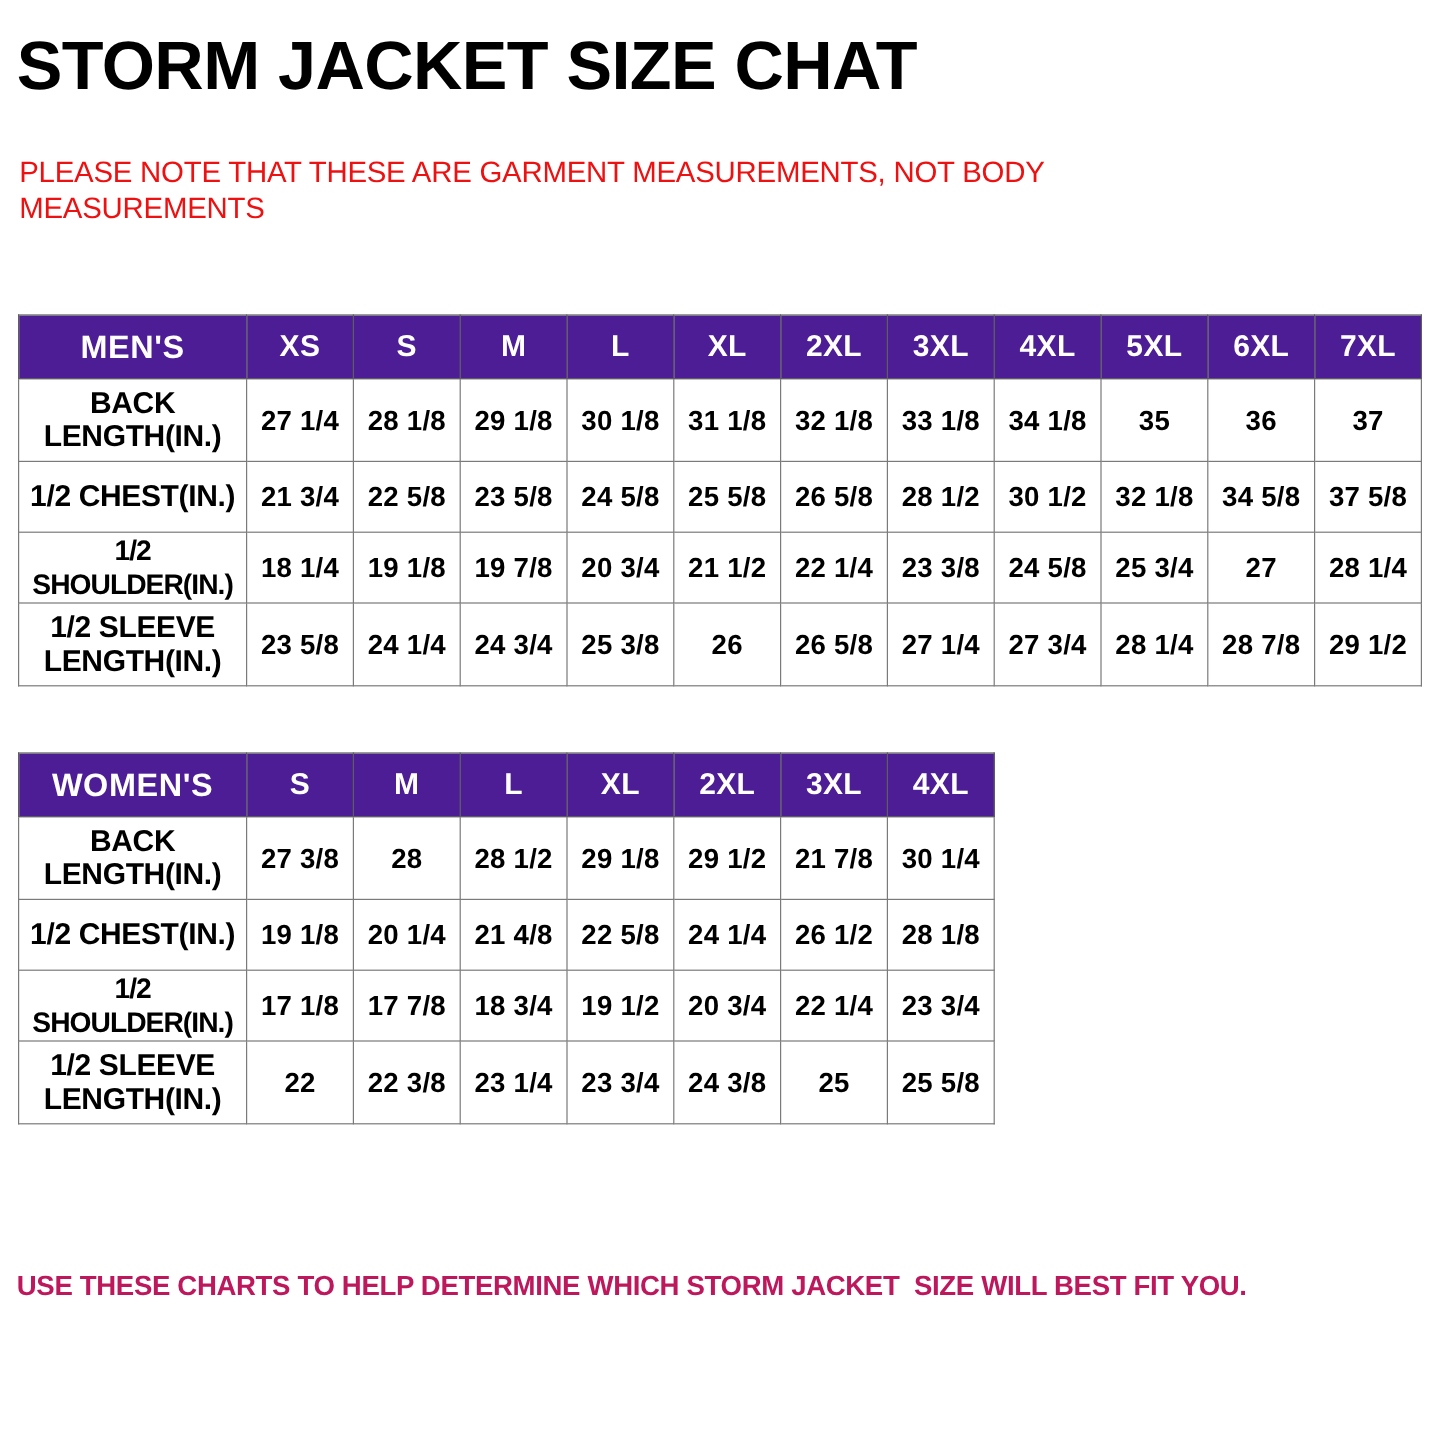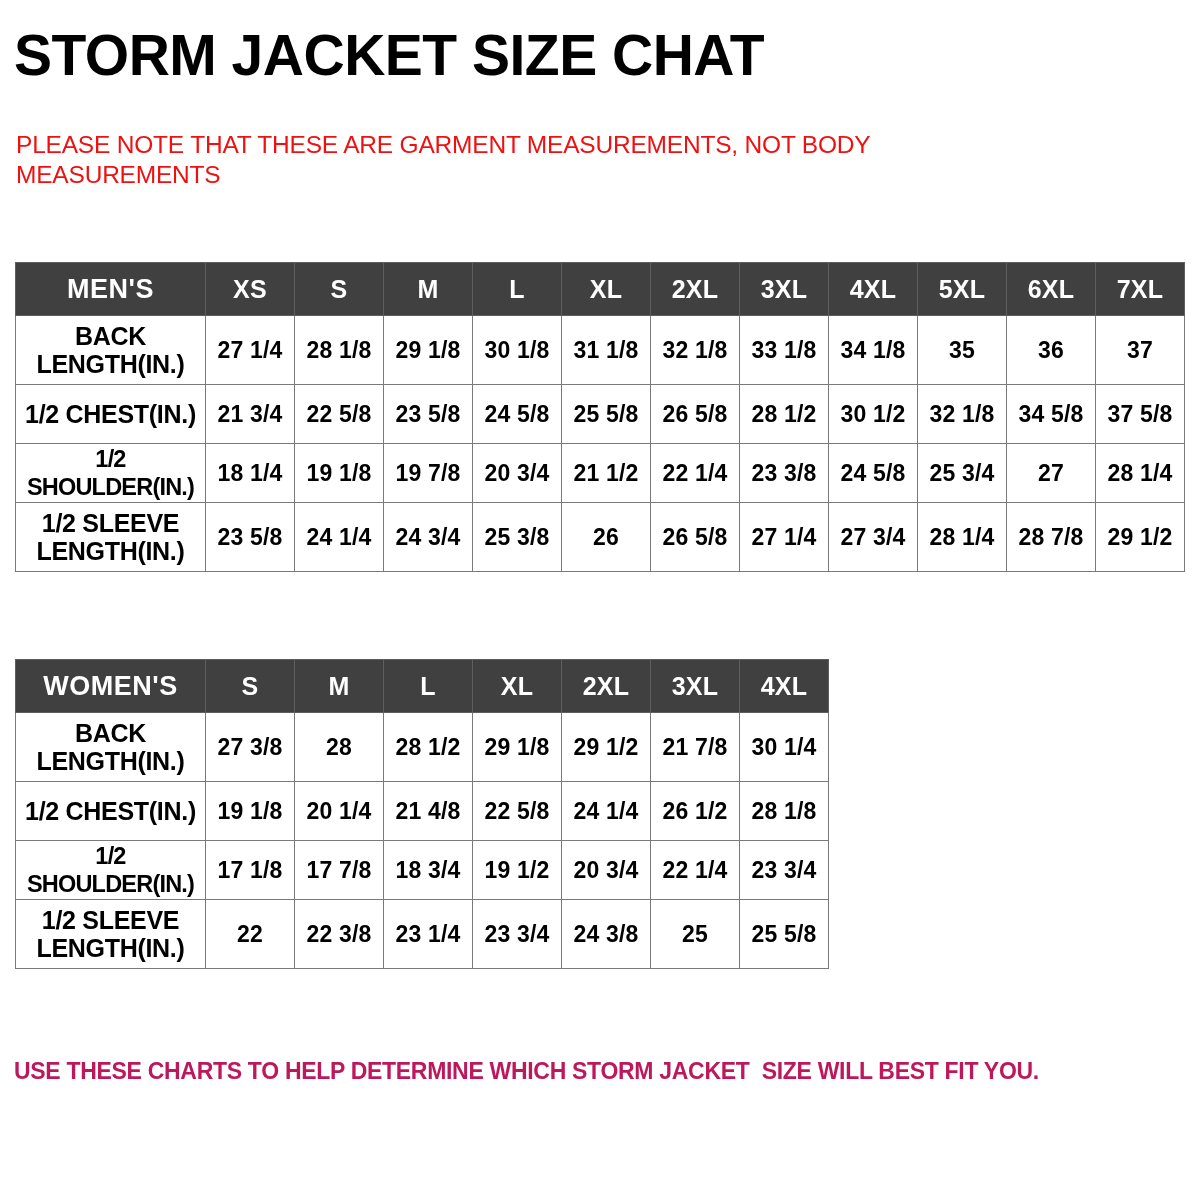--- a/index.html
+++ b/index.html
@@ -56,34 +56,34 @@
   }
 
   
   .size-table {
     position: absolute;
     border-collapse: collapse;
     table-layout: fixed;
     background: #ffffff;
   }
   #mens-table  { left: 15px; top: 262px; width: 1170px; }
-  #womens-table{ left: 15px; top: 659px; width: 770px; }
+  #womens-table{ left: 15px; top: 627px; width: 770px; }
 
   .size-table td, .size-table th {
     border: 1px solid #7a7a7a;
     padding: 0;
     text-align: center;
     vertical-align: middle;
     font-weight: bold;
     color: #000;
   }
 
   
   .size-table thead th {
-    background: #404040;
+    background: #4c1d95;
     color: #ffffff;
     height: 52px;
     font-size: 25px;
     letter-spacing: 0.3px;
     border-color: #5e5e5e;
   }
   .size-table thead th.corner {
     font-size: 27px;
     letter-spacing: 0.5px;
   }

